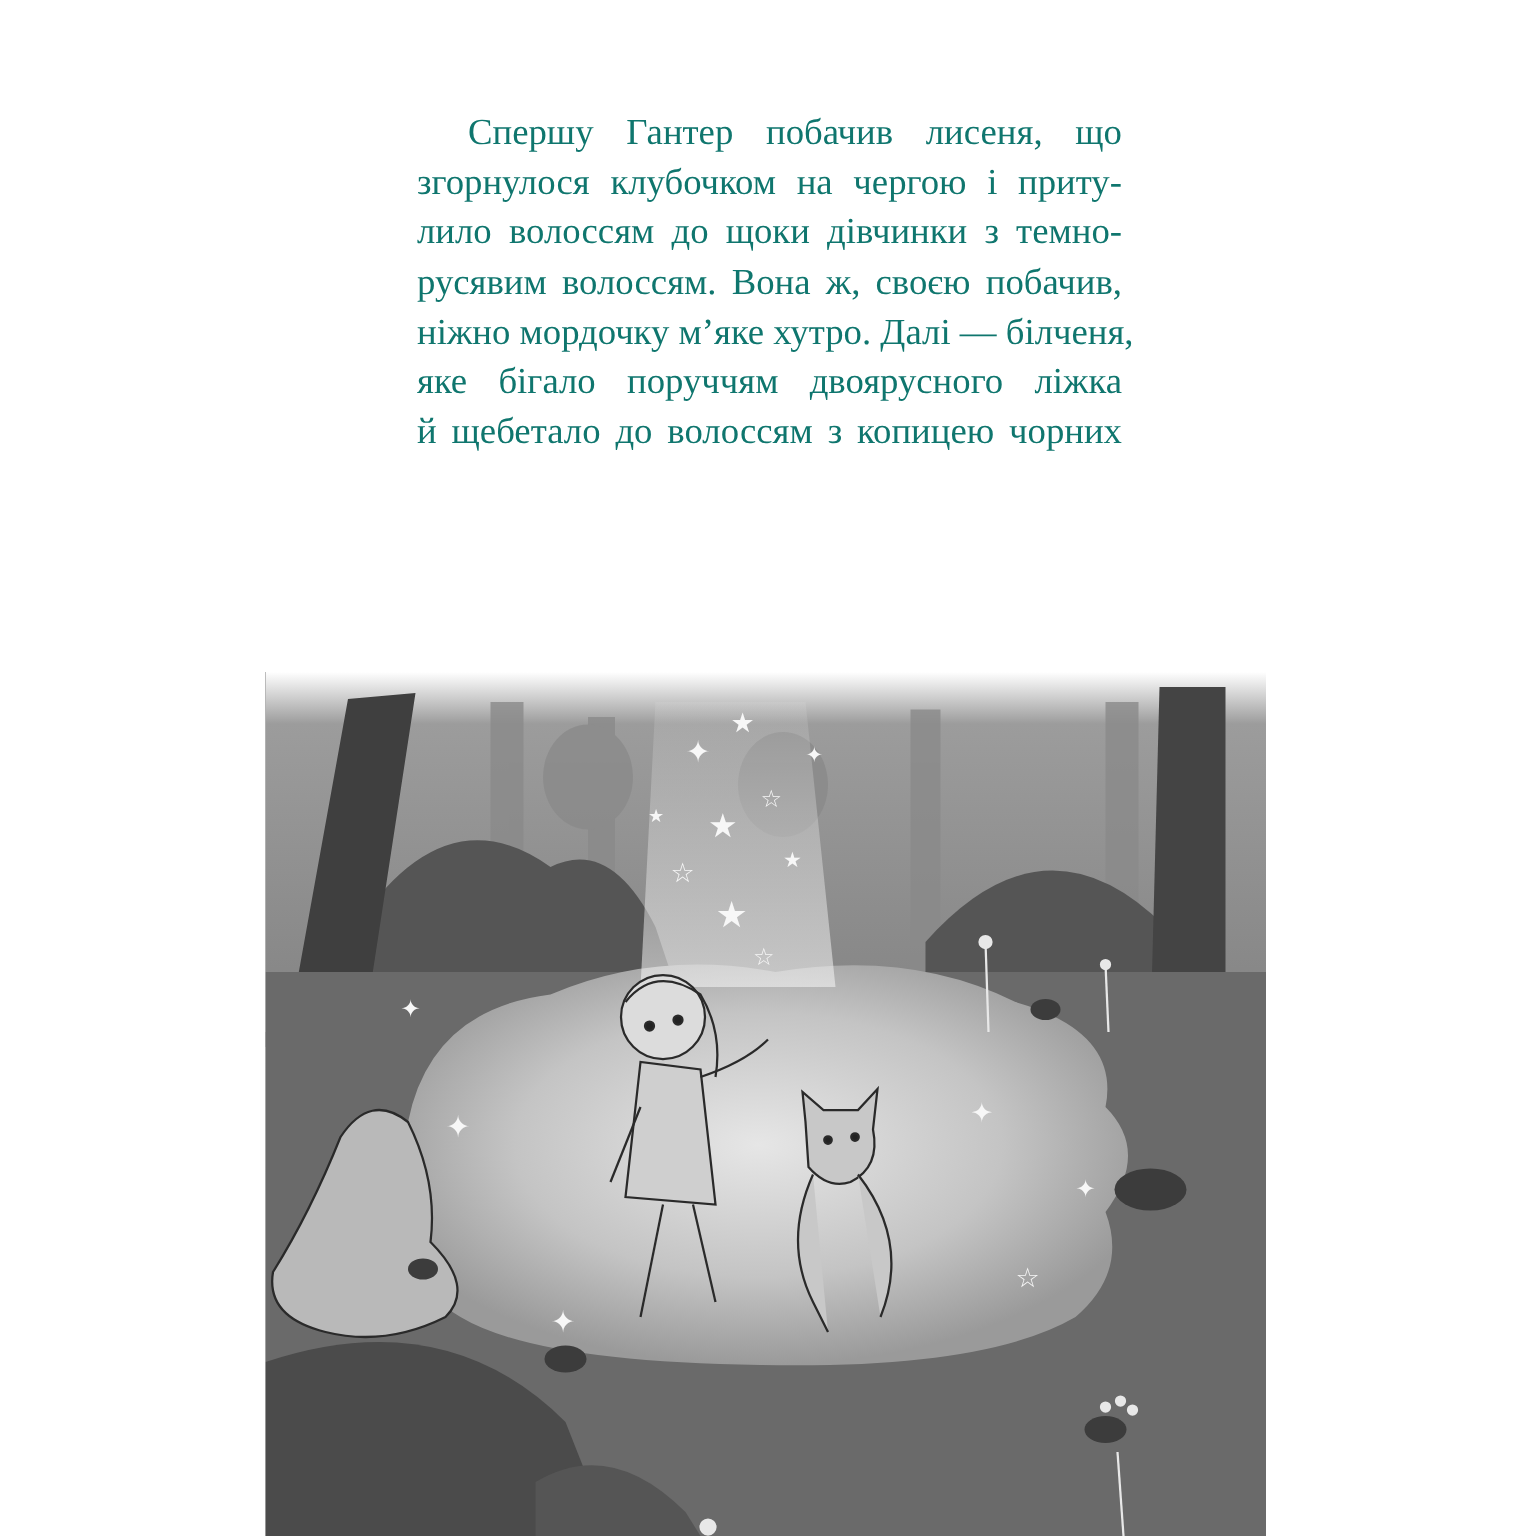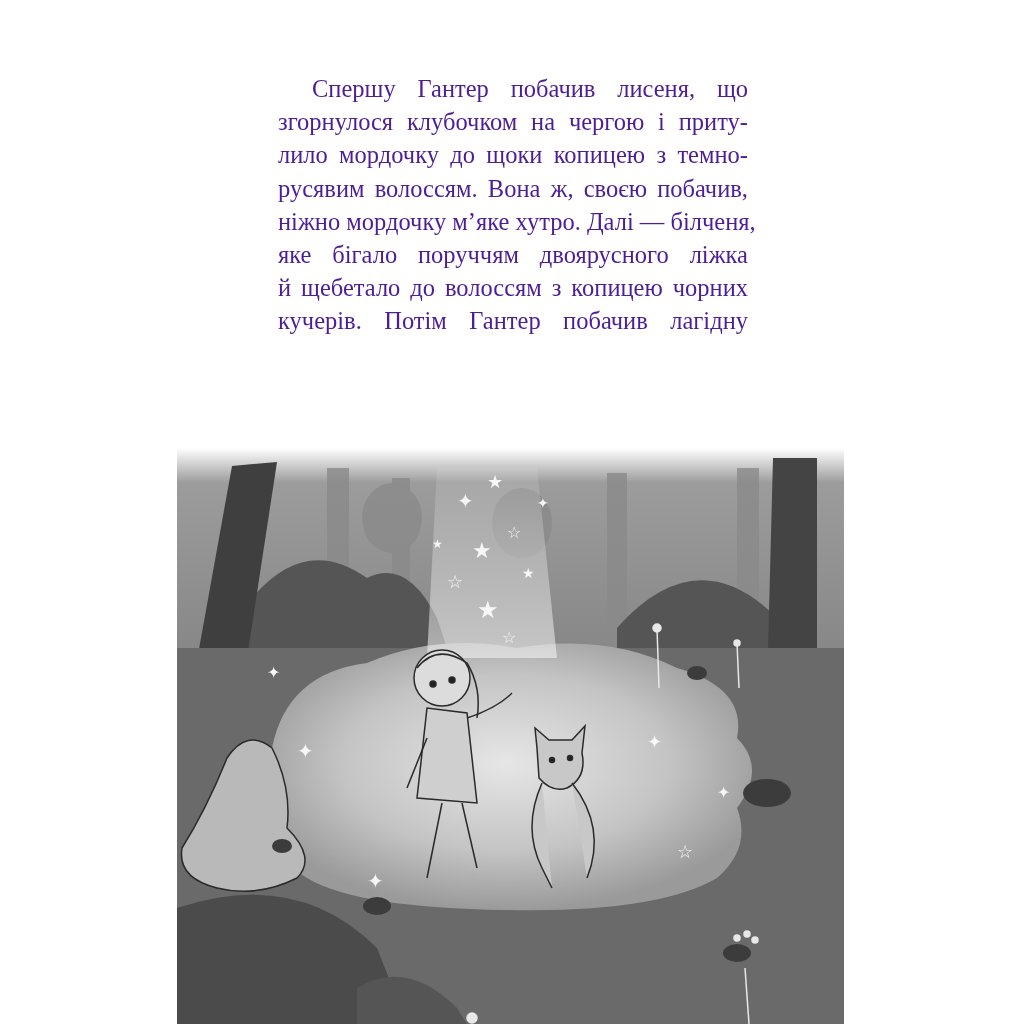--- a/index.html
+++ b/index.html
@@ -4,43 +4,42 @@
   <style>
     html, body { margin: 0; padding: 0; }
     body {
       width: 1024px; height: 1024px; overflow: hidden;
       background: #ffffff; position: relative;
       font-family: "Liberation Serif", "DejaVu Serif", serif;
     }
     .page { position: absolute; inset: 0; }
     .text-block {
       position: absolute; left: 278px; top: 72px; width: 470px;
-      font-size: 24.5px; line-height: 33.2px; color: #4c1d95;
+      font-size: 24.5px; line-height: 33.2px; color: #0f766e;
     }
     .line { display: block; text-align: justify; text-align-last: justify; white-space: nowrap; height: 33.2px; }
     .line.first { text-indent: 34px; }
     .illustration {
       position: absolute; left: 177px; top: 448px; width: 667px; height: 576px;
       overflow: hidden; background: #6b6b6b;
     }
     .illustration svg { display: block; }
   </style>
 </head>
 <body>
 
 <div class="page">
   <div class="text-block">
     <span class="line first">Спершу Гантер побачив лисеня, що</span>
     <span class="line">згорнулося клубочком на чергою і приту-</span>
-    <span class="line">лило мордочку до щоки копицею з темно-</span>
+    <span class="line">лило волоссям до щоки дівчинки з темно-</span>
     <span class="line">русявим волоссям. Вона ж, своєю побачив,</span>
     <span class="line">ніжно мордочку м’яке хутро. Далі — білченя,</span>
     <span class="line">яке бігало поруччям двоярусного ліжка</span>
     <span class="line">й щебетало до волоссям з копицею чорних</span>
-    <span class="line">кучерів. Потім Гантер побачив лагідну</span>
   </div>
 
   <div class="illustration" aria-label="Grayscale illustration of a girl walking with a cat across a glowing magical clearing with falling stars, an owl in the lower left, trees and bushes in a forest">
     <svg width="667" height="576" viewBox="0 0 667 576" xmlns="http://www.w3.org/2000/svg">
       <defs>
         <radialGradient id="glow" cx="0.5" cy="0.45" r="0.55">
           <stop offset="0" stop-color="#e6e6e6"></stop>
           <stop offset="0.6" stop-color="#c4c4c4"></stop>
           <stop offset="1" stop-color="#9a9a9a"></stop>
         </radialGradient>

